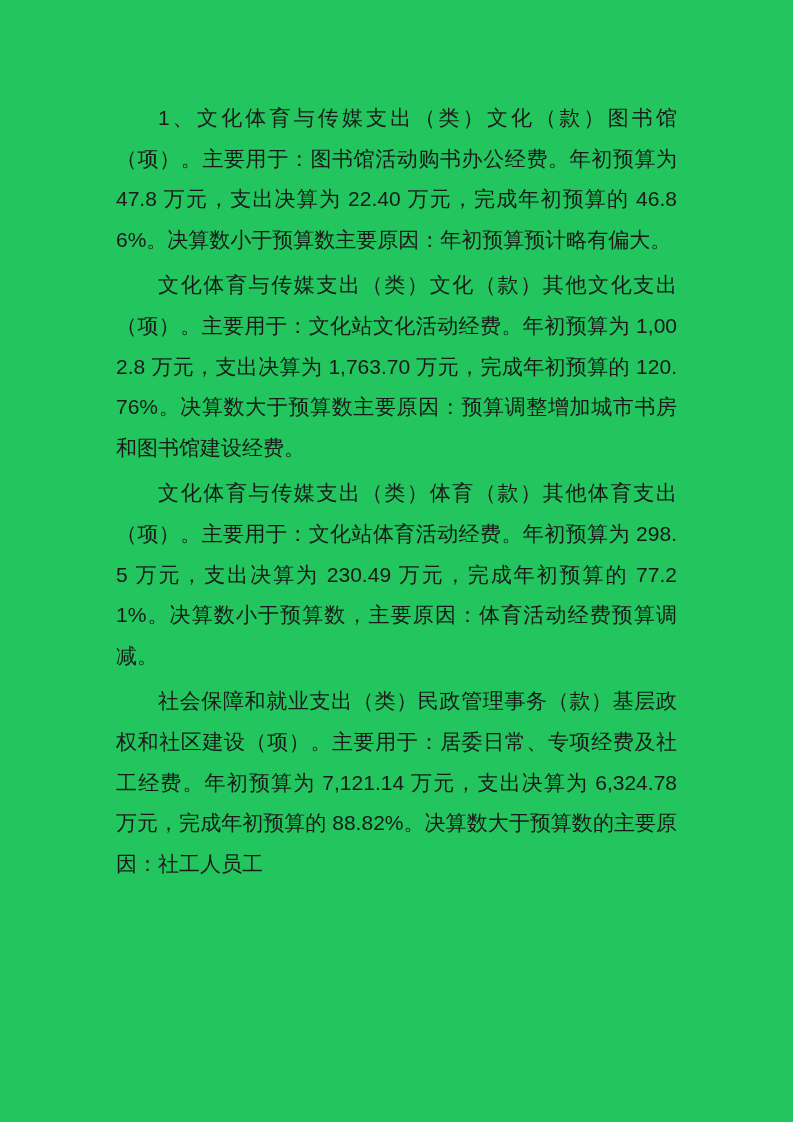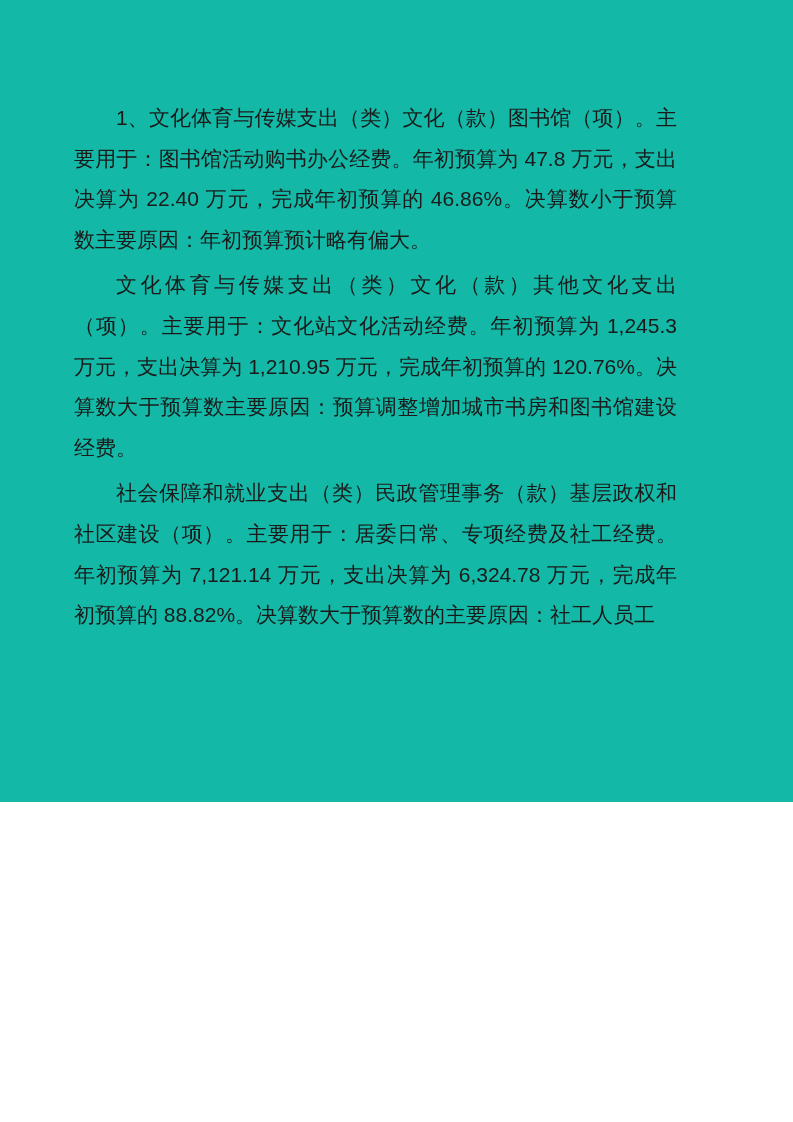--- a/index.html
+++ b/index.html
@@ -8,37 +8,38 @@
     background: #ffffff;
   }
   body {
     width: 793px;
     height: 1122px;
     font-family: "Liberation Sans", "DejaVu Sans", sans-serif;
   }
   .page {
     box-sizing: border-box;
     width: 793px;
-    height: 802px;
-    background: #14b8a6;
-    padding: 98px 116px 0 74px;
+    height: 1122px;
+    background: #22c55e;
+    padding: 98px 116px 0 116px;
     overflow: hidden;
   }
   .doc-paragraph {
     margin: 0 0 5px 0;
     font-size: 21px;
     line-height: 40.6px;
     color: #1a1a1a;
     text-align: justify;
     text-justify: inter-ideograph;
     text-indent: 42px;
     word-break: break-all;
     font-weight: 400;
   }
 </style>
 </head>
 <body>
 
 <div class="page">
   <p class="doc-paragraph">1、文化体育与传媒支出（类）文化（款）图书馆（项）。主要用于：图书馆活动购书办公经费。年初预算为 47.8 万元，支出决算为 22.40 万元，完成年初预算的 46.86%。决算数小于预算数主要原因：年初预算预计略有偏大。</p>
-  <p class="doc-paragraph">文化体育与传媒支出（类）文化（款）其他文化支出（项）。主要用于：文化站文化活动经费。年初预算为 1,245.3 万元，支出决算为 1,210.95 万元，完成年初预算的 120.76%。决算数大于预算数主要原因：预算调整增加城市书房和图书馆建设经费。</p>
+  <p class="doc-paragraph">文化体育与传媒支出（类）文化（款）其他文化支出（项）。主要用于：文化站文化活动经费。年初预算为 1,002.8 万元，支出决算为 1,763.70 万元，完成年初预算的 120.76%。决算数大于预算数主要原因：预算调整增加城市书房和图书馆建设经费。</p>
+  <p class="doc-paragraph">文化体育与传媒支出（类）体育（款）其他体育支出（项）。主要用于：文化站体育活动经费。年初预算为 298.5 万元，支出决算为 230.49 万元，完成年初预算的 77.21%。决算数小于预算数，主要原因：体育活动经费预算调减。</p>
   <p class="doc-paragraph">社会保障和就业支出（类）民政管理事务（款）基层政权和社区建设（项）。主要用于：居委日常、专项经费及社工经费。年初预算为 7,121.14 万元，支出决算为 6,324.78 万元，完成年初预算的 88.82%。决算数大于预算数的主要原因：社工人员工</p>
 </div>
 
 </body></html>

